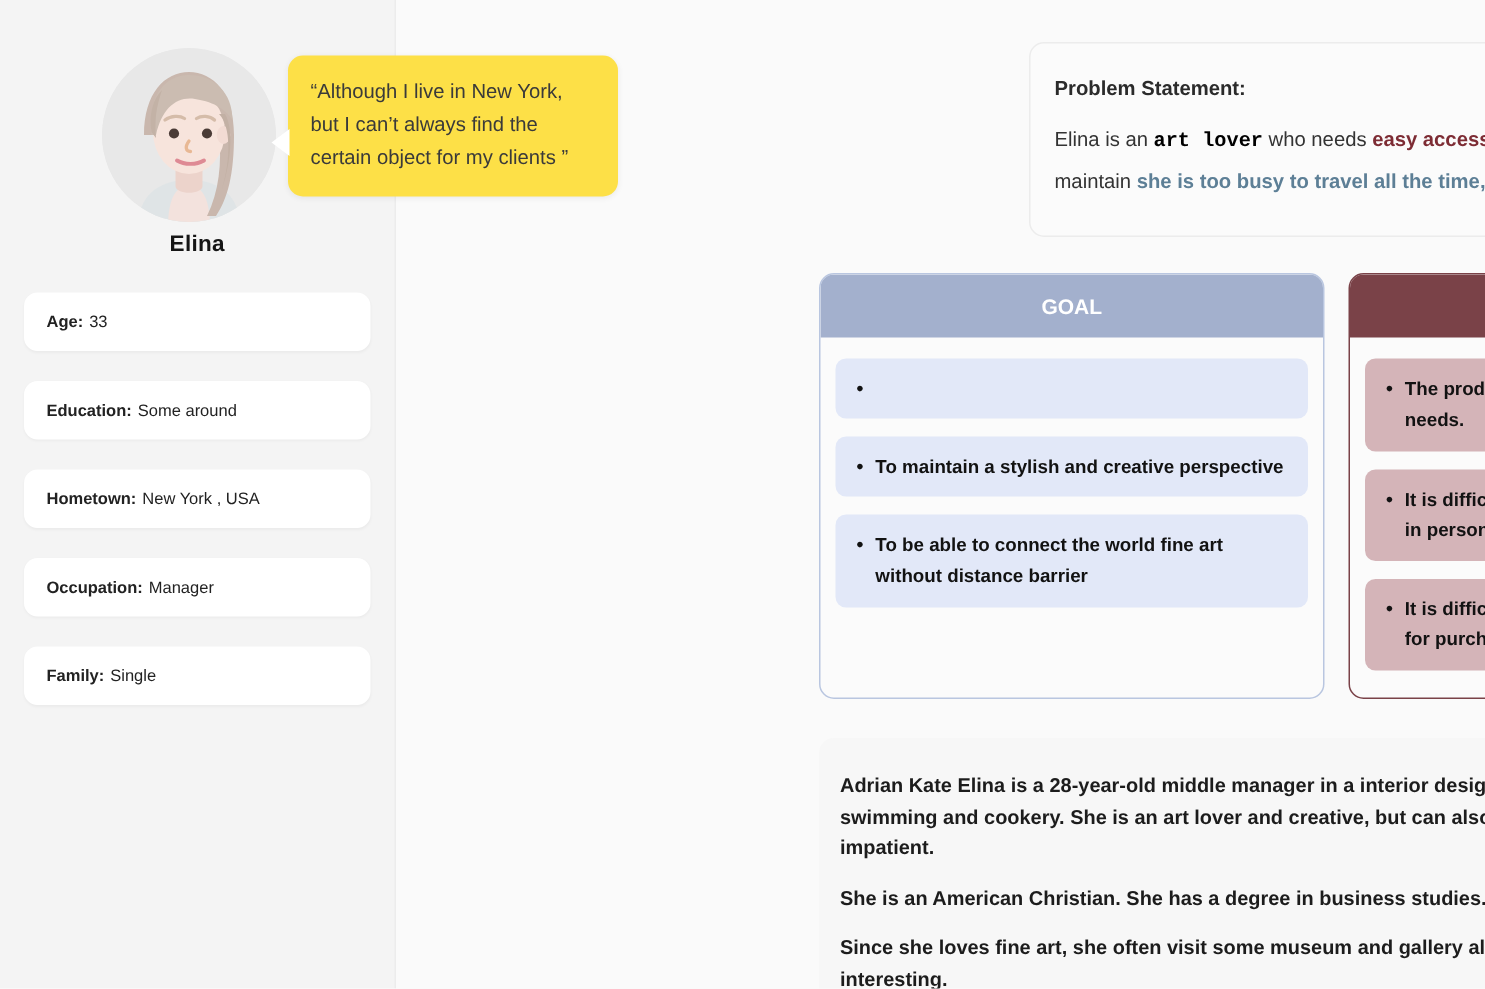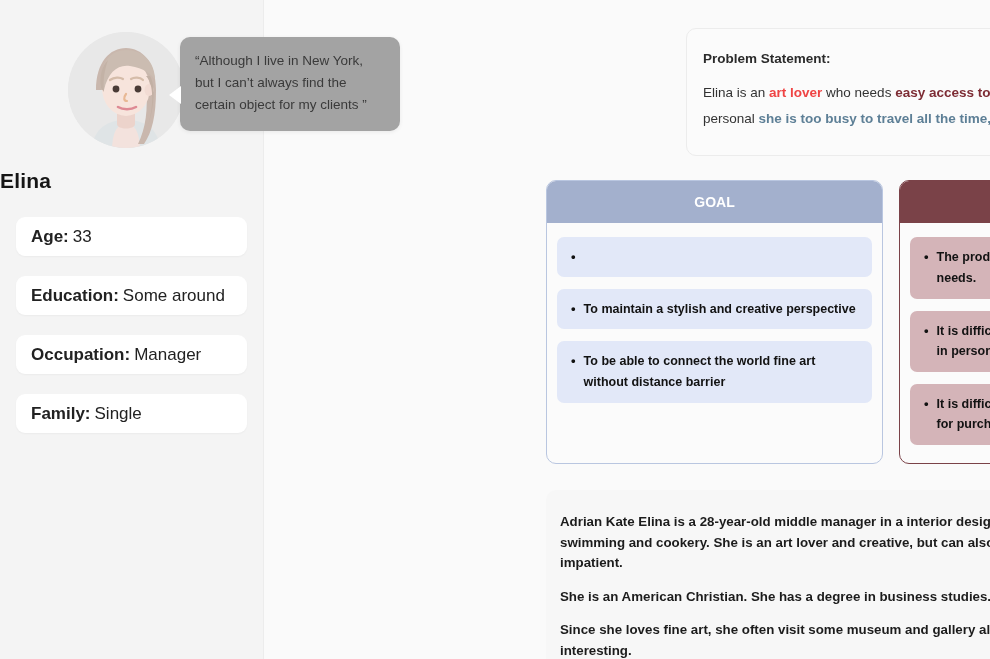--- a/index.html
+++ b/index.html
@@ -40,24 +40,24 @@
     height: 116px;
     border-radius: 50%;
     background: #e8e8e8;
     overflow: hidden;
   }
 
   .avatar svg { display: block; width: 116px; height: 116px; }
 
   .quote-bubble {
     position: absolute;
-    left: 180px;
+    left: 192px;
     top: 37px;
     width: 220px;
-    background: #a3a3a3;
+    background: #fde047;
     border-radius: 10px;
     padding: 13px 15px 15px 15px;
     box-shadow: 0 1px 4px rgba(0,0,0,0.07);
     font-size: 13.5px;
     line-height: 1.62;
     color: #3a3a3a;
     z-index: 3;
   }
 
   .quote-bubble::before {
@@ -65,42 +65,42 @@
     position: absolute;
     left: -11px;
     top: 49px;
     width: 0; height: 0;
     border-top: 9px solid transparent;
     border-bottom: 9px solid transparent;
     border-right: 12px solid #ffffff;
   }
 
   .persona-name {
-    text-align: left;
-    font-size: 21px;
+    text-align: center;
+    font-size: 15px;
     font-weight: bold;
     color: #151515;
-    margin-top: 19px;
+    margin-top: 4px;
     letter-spacing: .2px;
   }
 
   .info-list {
     margin-top: 24px;
     padding: 0 16px;
   }
 
   .info-card {
     background: #ffffff;
     border-radius: 9px;
     height: 39px;
     display: flex;
     align-items: center;
     padding: 0 15px;
     margin-bottom: 20px;
-    font-size: 17px;
+    font-size: 11px;
     color: #222;
     box-shadow: 0 1px 2px rgba(0,0,0,0.04);
   }
   .info-card b { font-weight: bold; margin-right: 4px; }
 
   
   .main {
     flex: 1;
     height: 659px;
     padding: 28px 14px 0 18px;
@@ -121,21 +121,21 @@
     font-size: 13.5px;
     font-weight: bold;
     color: #2b2b2b;
     margin-bottom: 14px;
   }
   .problem-body {
     font-size: 13.5px;
     line-height: 1.9;
     color: #333;
   }
-  .pill-blue  { color: #ef4444; font-weight: bold; }
+  .pill-blue  { color: #000000; font-weight: bold; font-family: Liberation Mono, monospace; }
   .pill-maroon{ color: #7d2c34; font-weight: bold; }
   .pill-slate { color: #5d7f96; font-weight: bold; }
 
   
   .panels {
     display: flex;
     gap: 16px;
     margin-top: 24px;
     margin-left: 264px;
   }
@@ -255,36 +255,40 @@
   <div class="info-list">
     <div class="info-card">
       <b>Age:</b>
       <span>33</span>
     </div>
     <div class="info-card">
       <b>Education:</b>
       <span>Some around</span>
     </div>
     <div class="info-card">
+      <b>Hometown:</b>
+      <span>New York , USA</span>
+    </div>
+    <div class="info-card">
       <b>Occupation:</b>
       <span>Manager</span>
     </div>
     <div class="info-card">
       <b>Family:</b>
       <span>Single</span>
     </div>
   </div>
 </aside>
 
 <main class="main">
 
   <section class="problem-card">
     <div class="problem-title">Problem Statement:</div>
     <div class="problem-body">
-      <span>Elina is an </span><span class="pill-blue">art lover</span><span> who needs </span><span class="pill-maroon">easy access to collect the art around the world</span><span> personal </span><span class="pill-slate">she is too busy to travel all the time, also it costs.</span>
+      <span>Elina is an </span><span class="pill-blue">art lover</span><span> who needs </span><span class="pill-maroon">easy access to collect the art around the world</span><span> maintain </span><span class="pill-slate">she is too busy to travel all the time, also it costs.</span>
     </div>
   </section>
 
   <section class="panels">
 
     <div class="panel goal">
       <div class="panel-head">GOAL</div>
       <div class="panel-body">
         <div class="bullet">
           <span class="dot">•</span>

